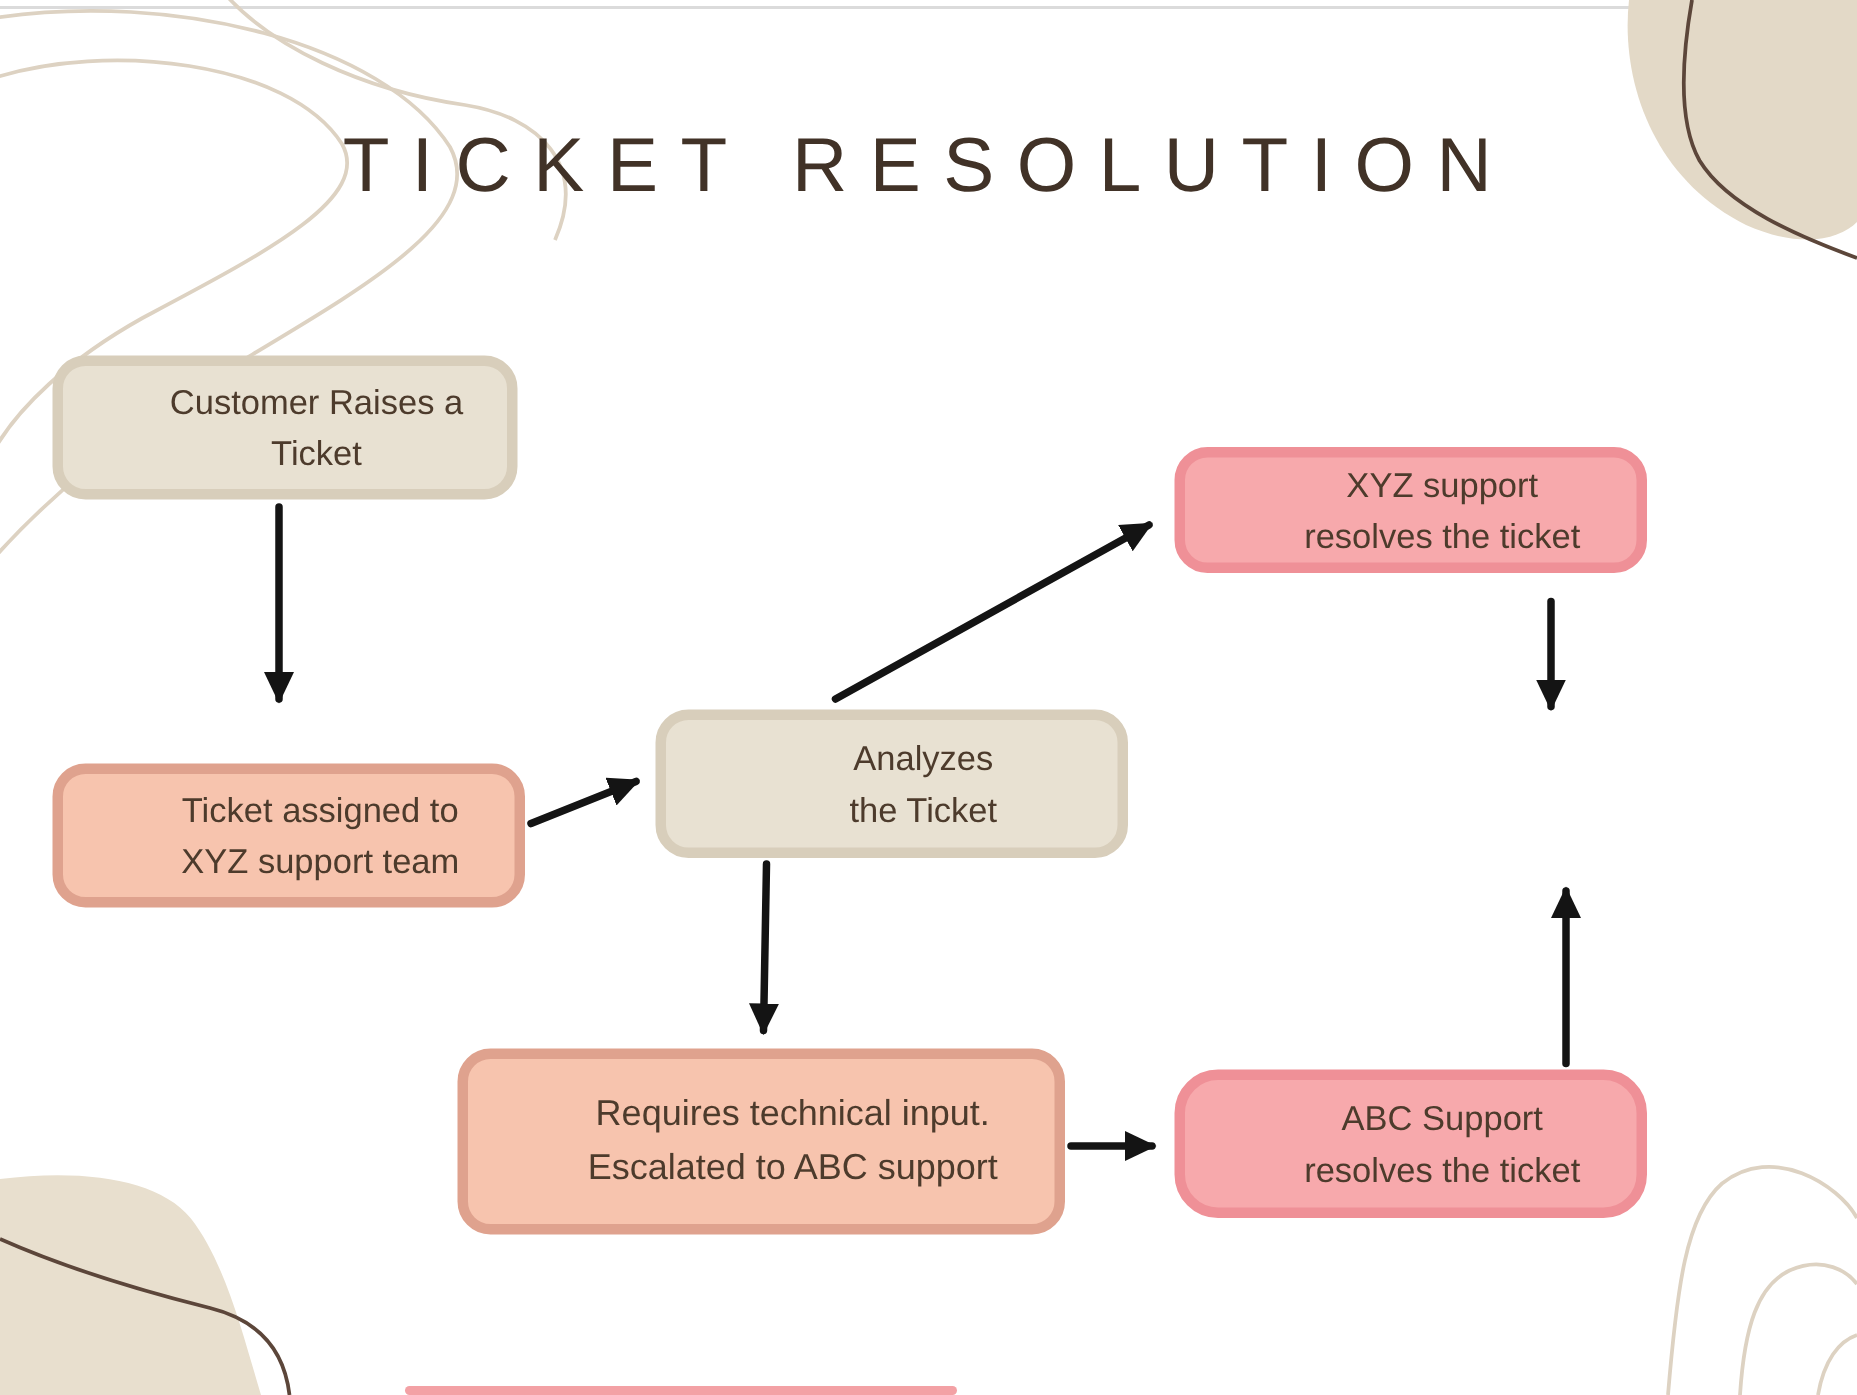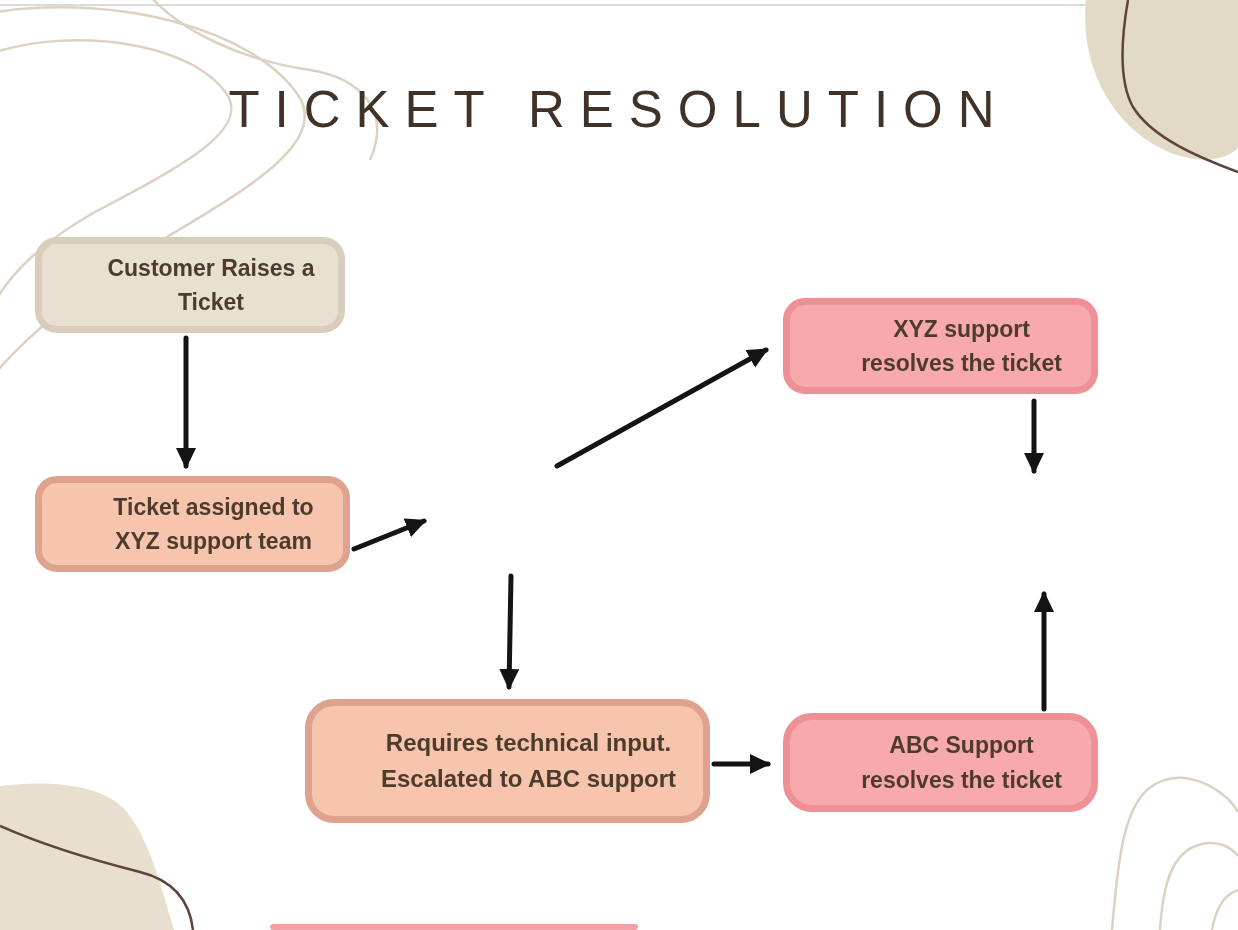--- a/index.html
+++ b/index.html
@@ -24,36 +24,36 @@
     line-height:1.55;
     white-space:pre-line;
   }
   .node{
     position:absolute;z-index:2;
     box-sizing:border-box;
     border-radius:22px;
     border:7px solid;
     display:flex;align-items:center;justify-content:center;
     text-align:center;
-    font-weight:bold;
+    font-weight:normal;
     font-size:23px;
     line-height:1.5;
     color:#4d3b2c;
     white-space:pre-line;
     padding-left:42px;
   }
   .beige{background:#e8e1d2;border-color:#d8cebb;}
   .salmon{background:#f7c4ae;border-color:#dfa28e;}
   .pink{background:#f7a9ac;border-color:#ef9097;}
   #n1{left:35px;top:237px;width:310px;height:96px;}
-  #n2{left:35px;top:476px;width:315px;height:96px;}
+  #n2{left:35px;top:509px;width:315px;height:96px;}
   #n3{left:437px;top:473px;width:315px;height:99px;}
-  #n4{left:783px;top:298px;width:315px;height:96px;}
+  #n4{left:783px;top:298px;width:315px;height:84px;}
   #n5{left:916px;top:483px;width:314px;height:94px;}
-  #n6{left:305px;top:699px;width:405px;height:124px;font-size:24px;border-radius:29px;}
+  #n6{left:305px;top:699px;width:405px;height:124px;font-size:24px;}
   #n7{left:783px;top:713px;width:315px;height:99px;border-radius:29px;}
   .bottom-bar{
     position:absolute;left:270px;top:924px;width:368px;height:6px;
     background:#f3a1a5;border-radius:3px;z-index:2;
   }
 </style>
 </head>
 <body>
 
 <div class="canvas">
@@ -99,20 +99,22 @@
       <line x1="1044" y1="709" x2="1044" y2="594" marker-end="url(#ah)"></line>
     </g>
   </svg>
 
   <div class="title"><span>TICKET RESOLUTION</span><br></div>
 
   <div class="node beige" id="n1">Customer Raises a
 Ticket</div>
   <div class="node salmon" id="n2">Ticket assigned to
 XYZ support team</div>
+  <div class="node beige" id="n3">Analyzes
+the Ticket</div>
   <div class="node pink" id="n4">XYZ support
 resolves the ticket</div>
   <div class="node salmon" id="n6">Requires technical input.
 Escalated to ABC support</div>
   <div class="node pink" id="n7">ABC Support
 resolves the ticket</div>
 
   <div class="bottom-bar"></div>
 
 </div>

